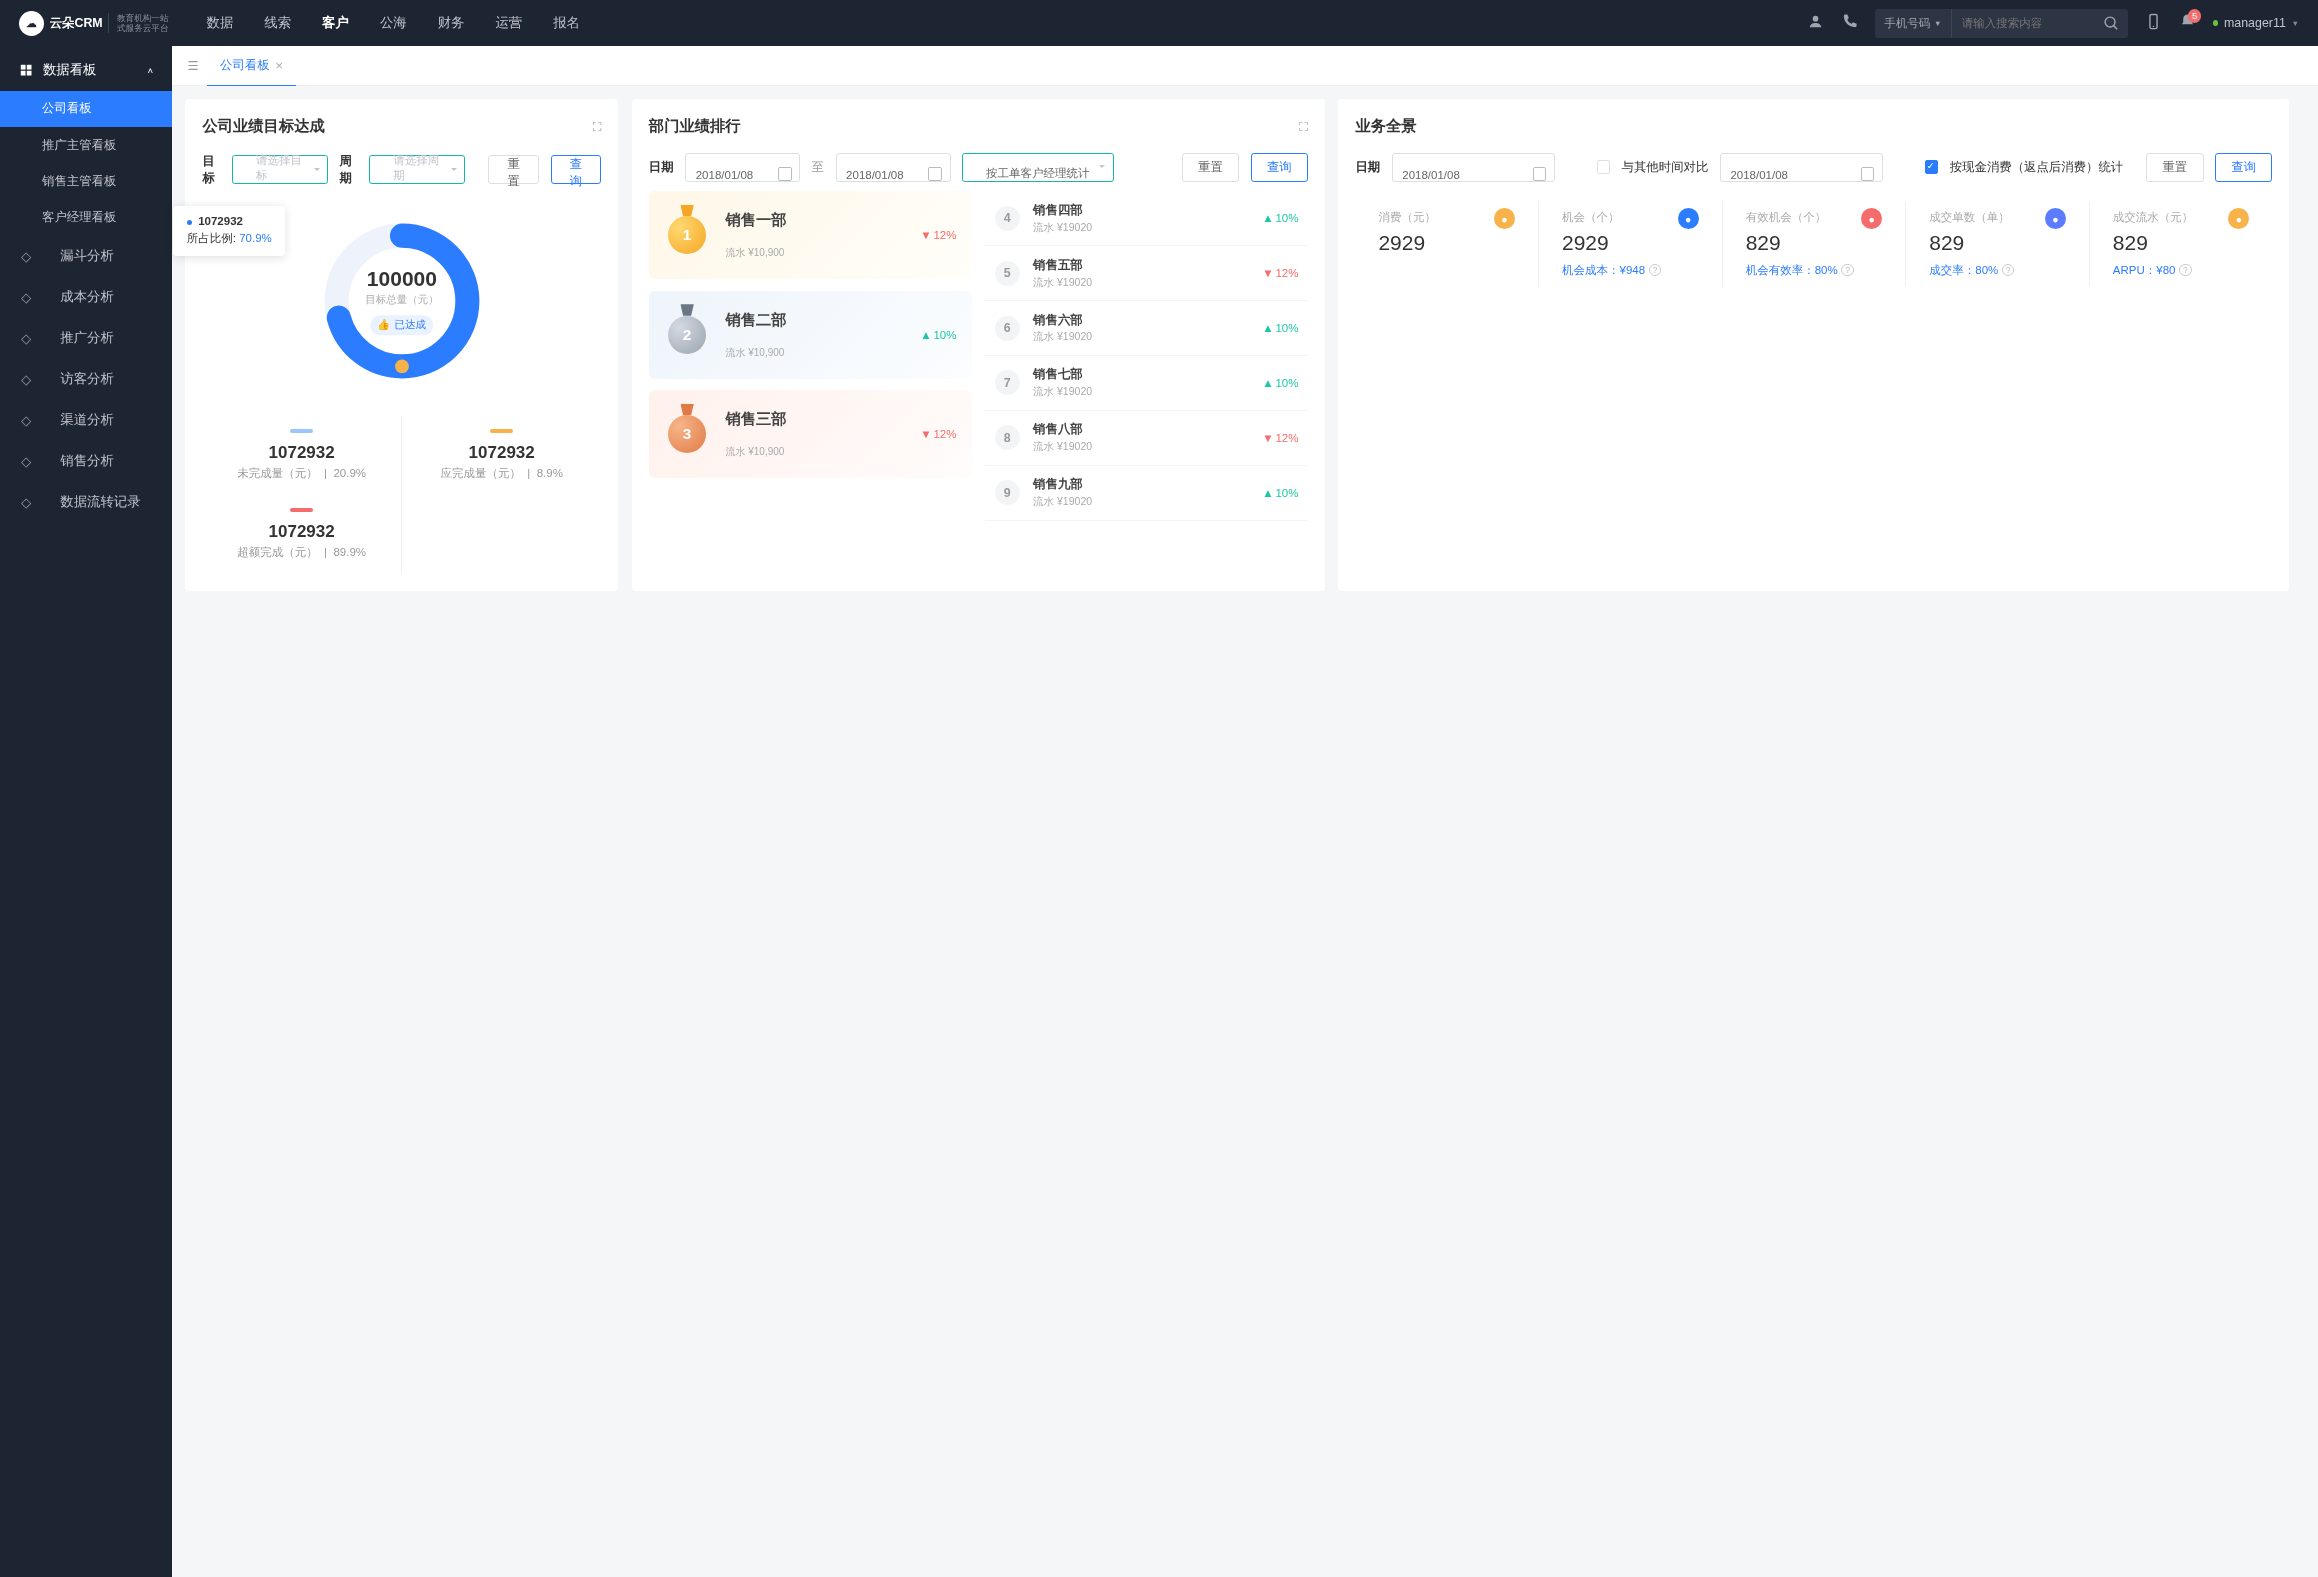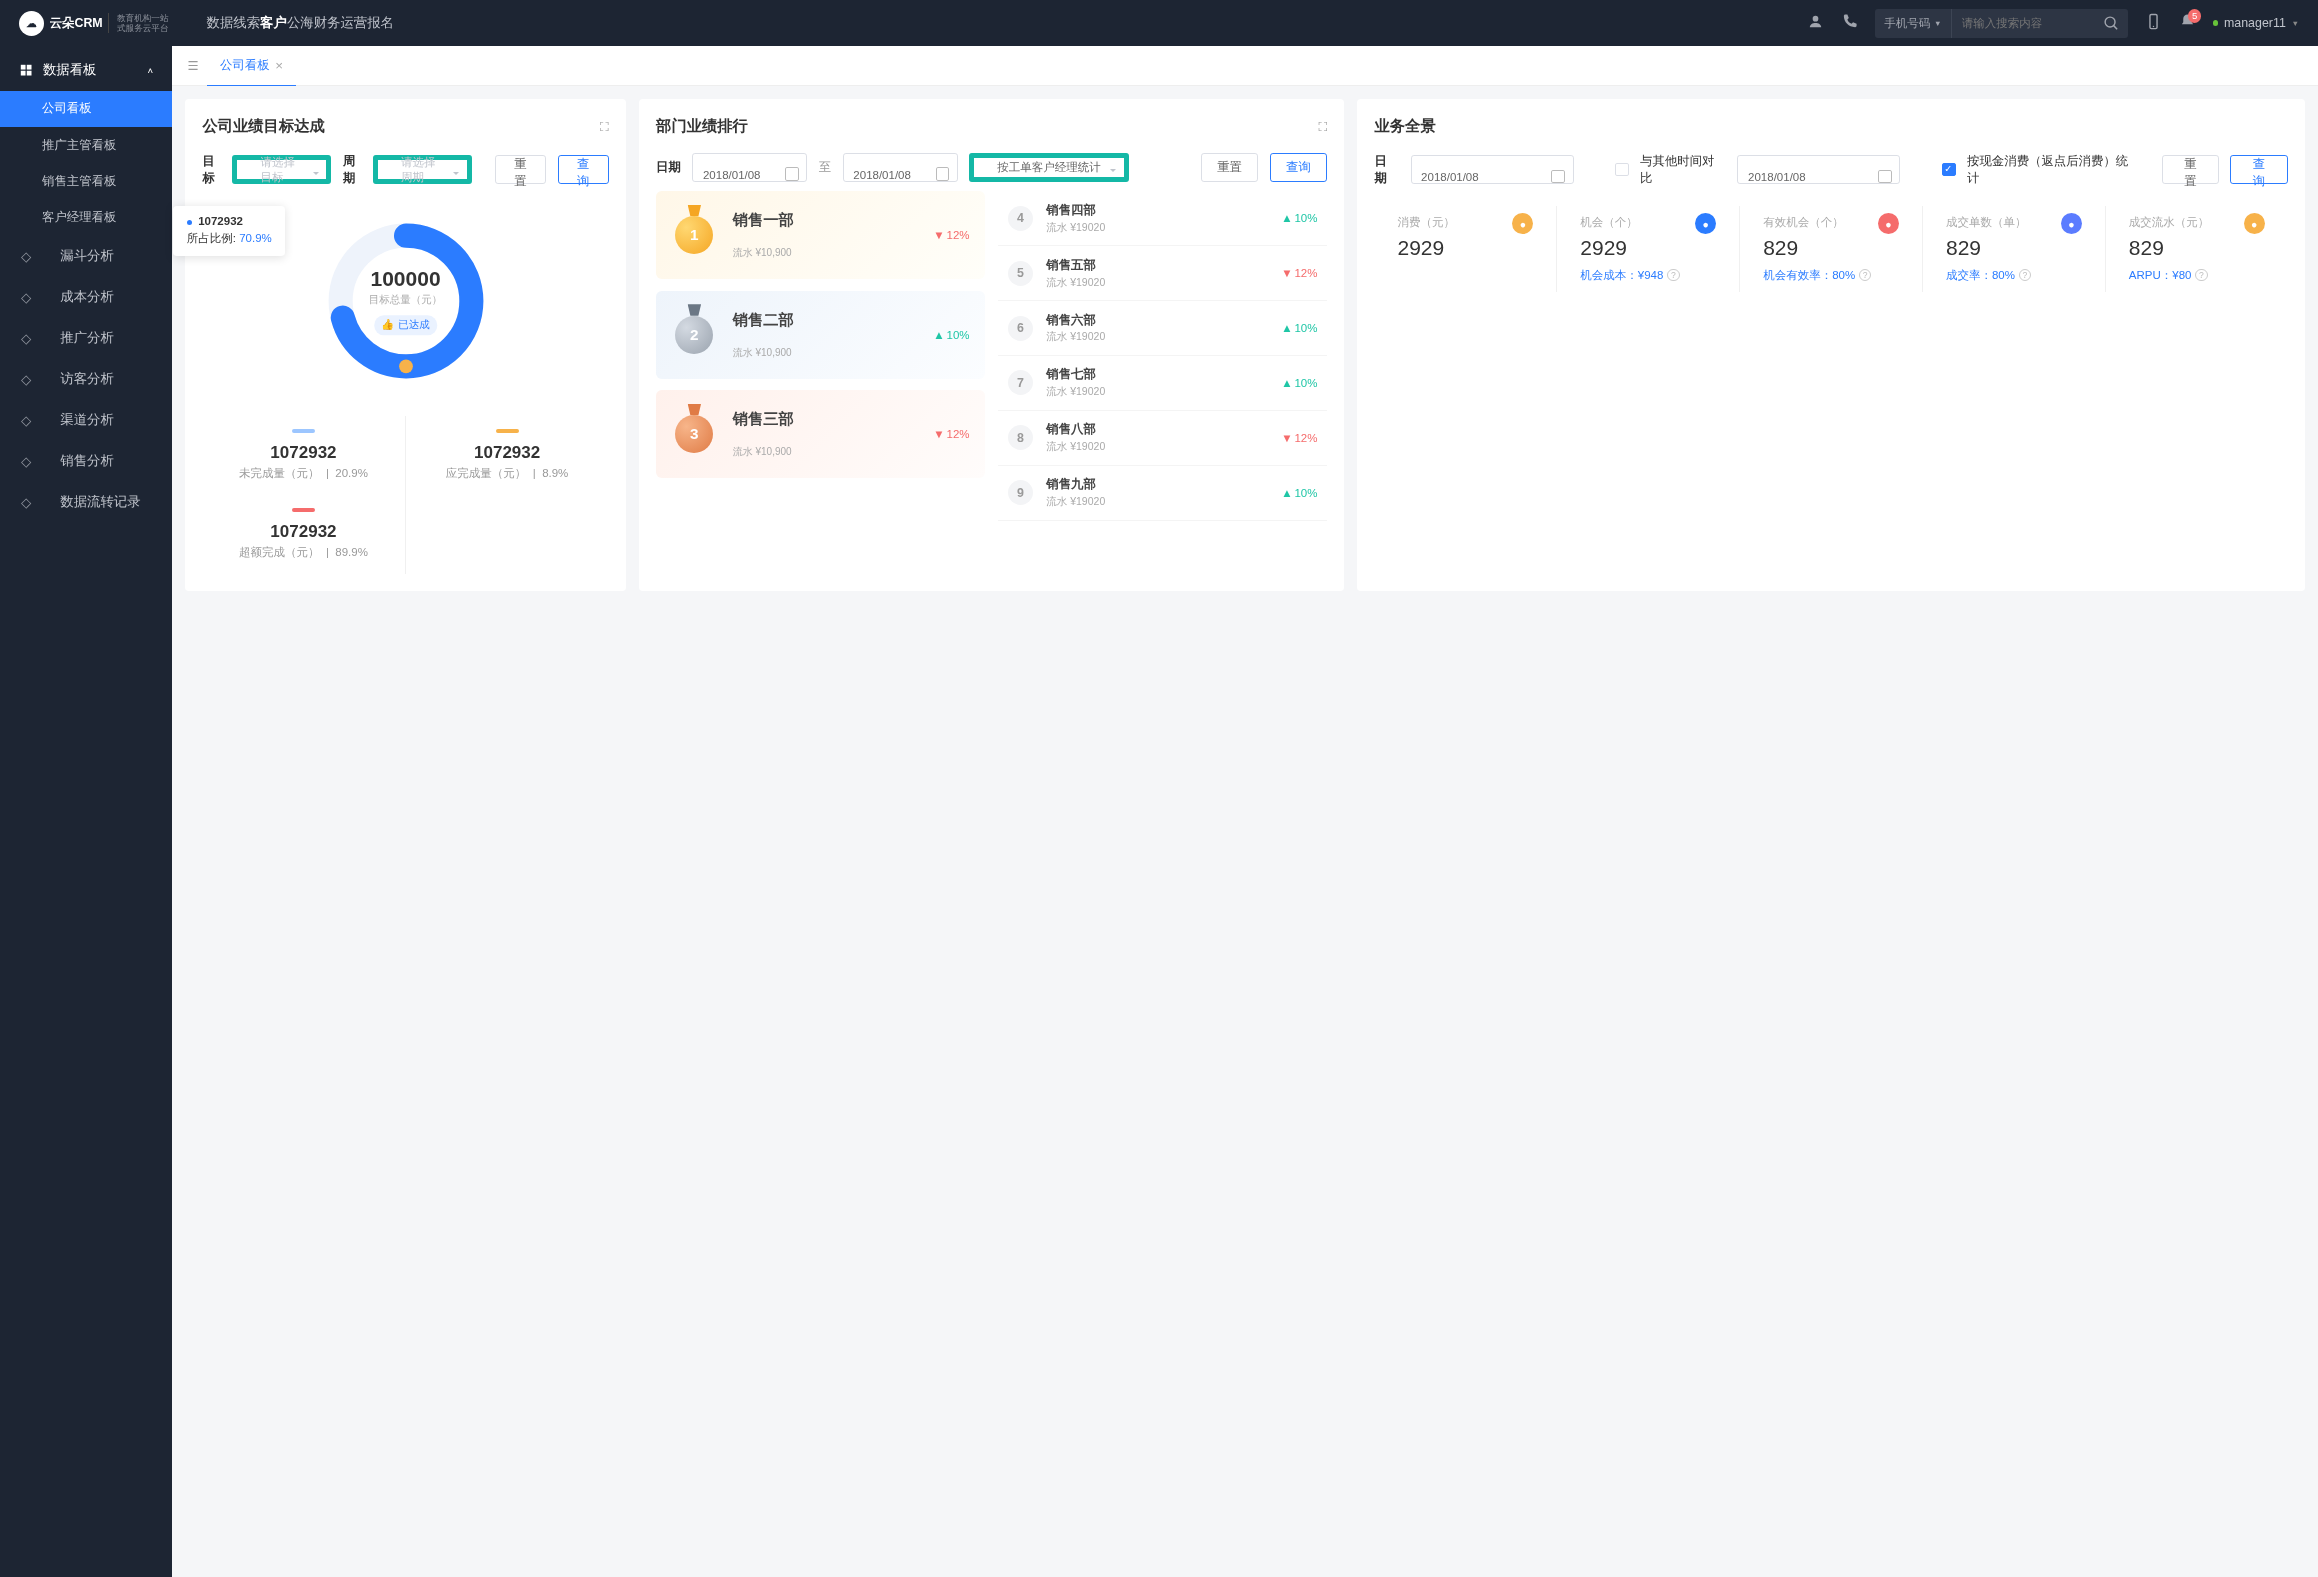--- a/index.html
+++ b/index.html
@@ -2,21 +2,21 @@
 <html><head>
 <meta charset="utf-8">
 <style>
 *{box-sizing:border-box;margin:0;padding:0;font-family:-apple-system,BlinkMacSystemFont,"PingFang SC","Microsoft YaHei",sans-serif}
 body{background:#f5f6f8;color:#333;font-size:12.4px}
 .top-bar{height:46px;background:#1d2533;display:flex;align-items:center;padding:0 19px;color:#fff}
 .logo{display:flex;align-items:center;gap:5.7px;margin-right:38px}
 .logo-icon{width:25px;height:25px;background:#fff;border-radius:50%;display:flex;align-items:center;justify-content:center;color:#1d2533;font-weight:700;font-size:10.5px}
 .logo-txt{font-size:12.4px;font-weight:600}
 .logo-sub{font-size:8.6px;color:#8a8f99;border-left:1px solid #444;padding-left:7.6px;line-height:1.2}
-.nav{display:flex;}
+.nav{display:flex;gap:31px}
 .nav-item{color:#c0c4cc;font-size:13.4px;cursor:pointer}
 .nav-item.active{color:#fff;font-weight:600}
 .top-right{margin-left:auto;display:flex;align-items:center;gap:17px}
 .search-group{display:flex;align-items:center;background:#2d3544;border-radius:2.9px;height:29px}
 .search-type{padding:0 9.6px;color:#a0a4ad;font-size:11.5px;border-right:1px solid #3d4554;display:flex;align-items:center;gap:3.8px;height:100%}
 .search-input{background:none;border:none;outline:none;color:#fff;padding:0 9.6px;width:143px;font-size:11.5px}
 .search-btn{width:32.5px;height:29px;display:flex;align-items:center;justify-content:center;color:#a0a4ad}
 .ic{width:17px;height:17px;fill:currentColor}
 .notif{position:relative;color:#a0a4ad}
 .badge{position:absolute;top:-3.8px;right:-5.7px;background:#f56c6c;color:#fff;border-radius:7.6px;min-width:13.4px;height:13.4px;font-size:9.6px;display:flex;align-items:center;justify-content:center;padding:0 2.9px}
@@ -34,21 +34,21 @@
 .tab{padding:0 13.4px;height:40px;display:flex;align-items:center;gap:5.7px;font-size:12.4px;color:#2b7cff;border-bottom:1.9px solid #2b7cff}
 .tab-close{color:#aaa;font-size:13.4px}
 .content{padding:13.4px;display:flex;flex-direction:row;gap:13.4px}
 .row{display:flex;gap:13.4px}
 .card{background:#fff;border-radius:3.8px;padding:17px}
 .card-hd{display:flex;align-items:center;justify-content:space-between;margin-bottom:15.3px}
 .card-title{font-size:15.3px;font-weight:600;color:#333}
 .expand{color:#999;cursor:pointer}
 .filters{display:flex;align-items:center;gap:11.5px;margin-bottom:9.6px}
 .lbl{font-size:12.4px;color:#333;font-weight:600}
-.sel{border:5px solid #14b8a6;border-radius:2.9px;height:29px;padding:0 23px 0 23px;color:#c0c4cc;font-size:11.5px;position:relative;display:flex;align-items:center;min-width:96px;background:#fff}
+.sel{border:1px solid #14b8a6;border-radius:2.9px;height:29px;padding:0 23px 0 23px;color:#c0c4cc;font-size:11.5px;position:relative;display:flex;align-items:flex-end;min-width:96px;background:#fff}
 .sel::after{content:"";position:absolute;right:7.6px;top:11.5px;border:3.8px solid transparent;border-top-color:#c0c4cc}
 .btn{height:29px;padding:0 15.3px;border:1px solid #dcdfe6;border-radius:2.9px;background:#fff;font-size:12.4px;cursor:pointer;color:#666}
 .btn.primary{border-color:#2b7cff;color:#2b7cff}
 .donut-wrap{position:relative;display:flex;justify-content:center;padding:19px 0}
 .donut{width:172px;height:172px}
 .donut-center{position:absolute;top:50%;left:50%;transform:translate(-50%,-50%);text-align:center}
 .donut-val{font-size:21px;font-weight:700;color:#333}
 .donut-lbl{font-size:10.5px;color:#aaa;margin-top:1.9px}
 .donut-badge{display:inline-flex;align-items:center;gap:3.8px;background:#eaf2ff;color:#2b7cff;font-size:10.5px;padding:2.9px 7.6px;border-radius:9.6px;margin-top:7.6px}
 .tooltip{position:absolute;left:-29px;top:9.6px;background:#fff;border-radius:3.8px;padding:9.6px 13.4px;box-shadow:0 1.9px 9.6px rgba(0,0,0,.12);font-size:11.5px}

